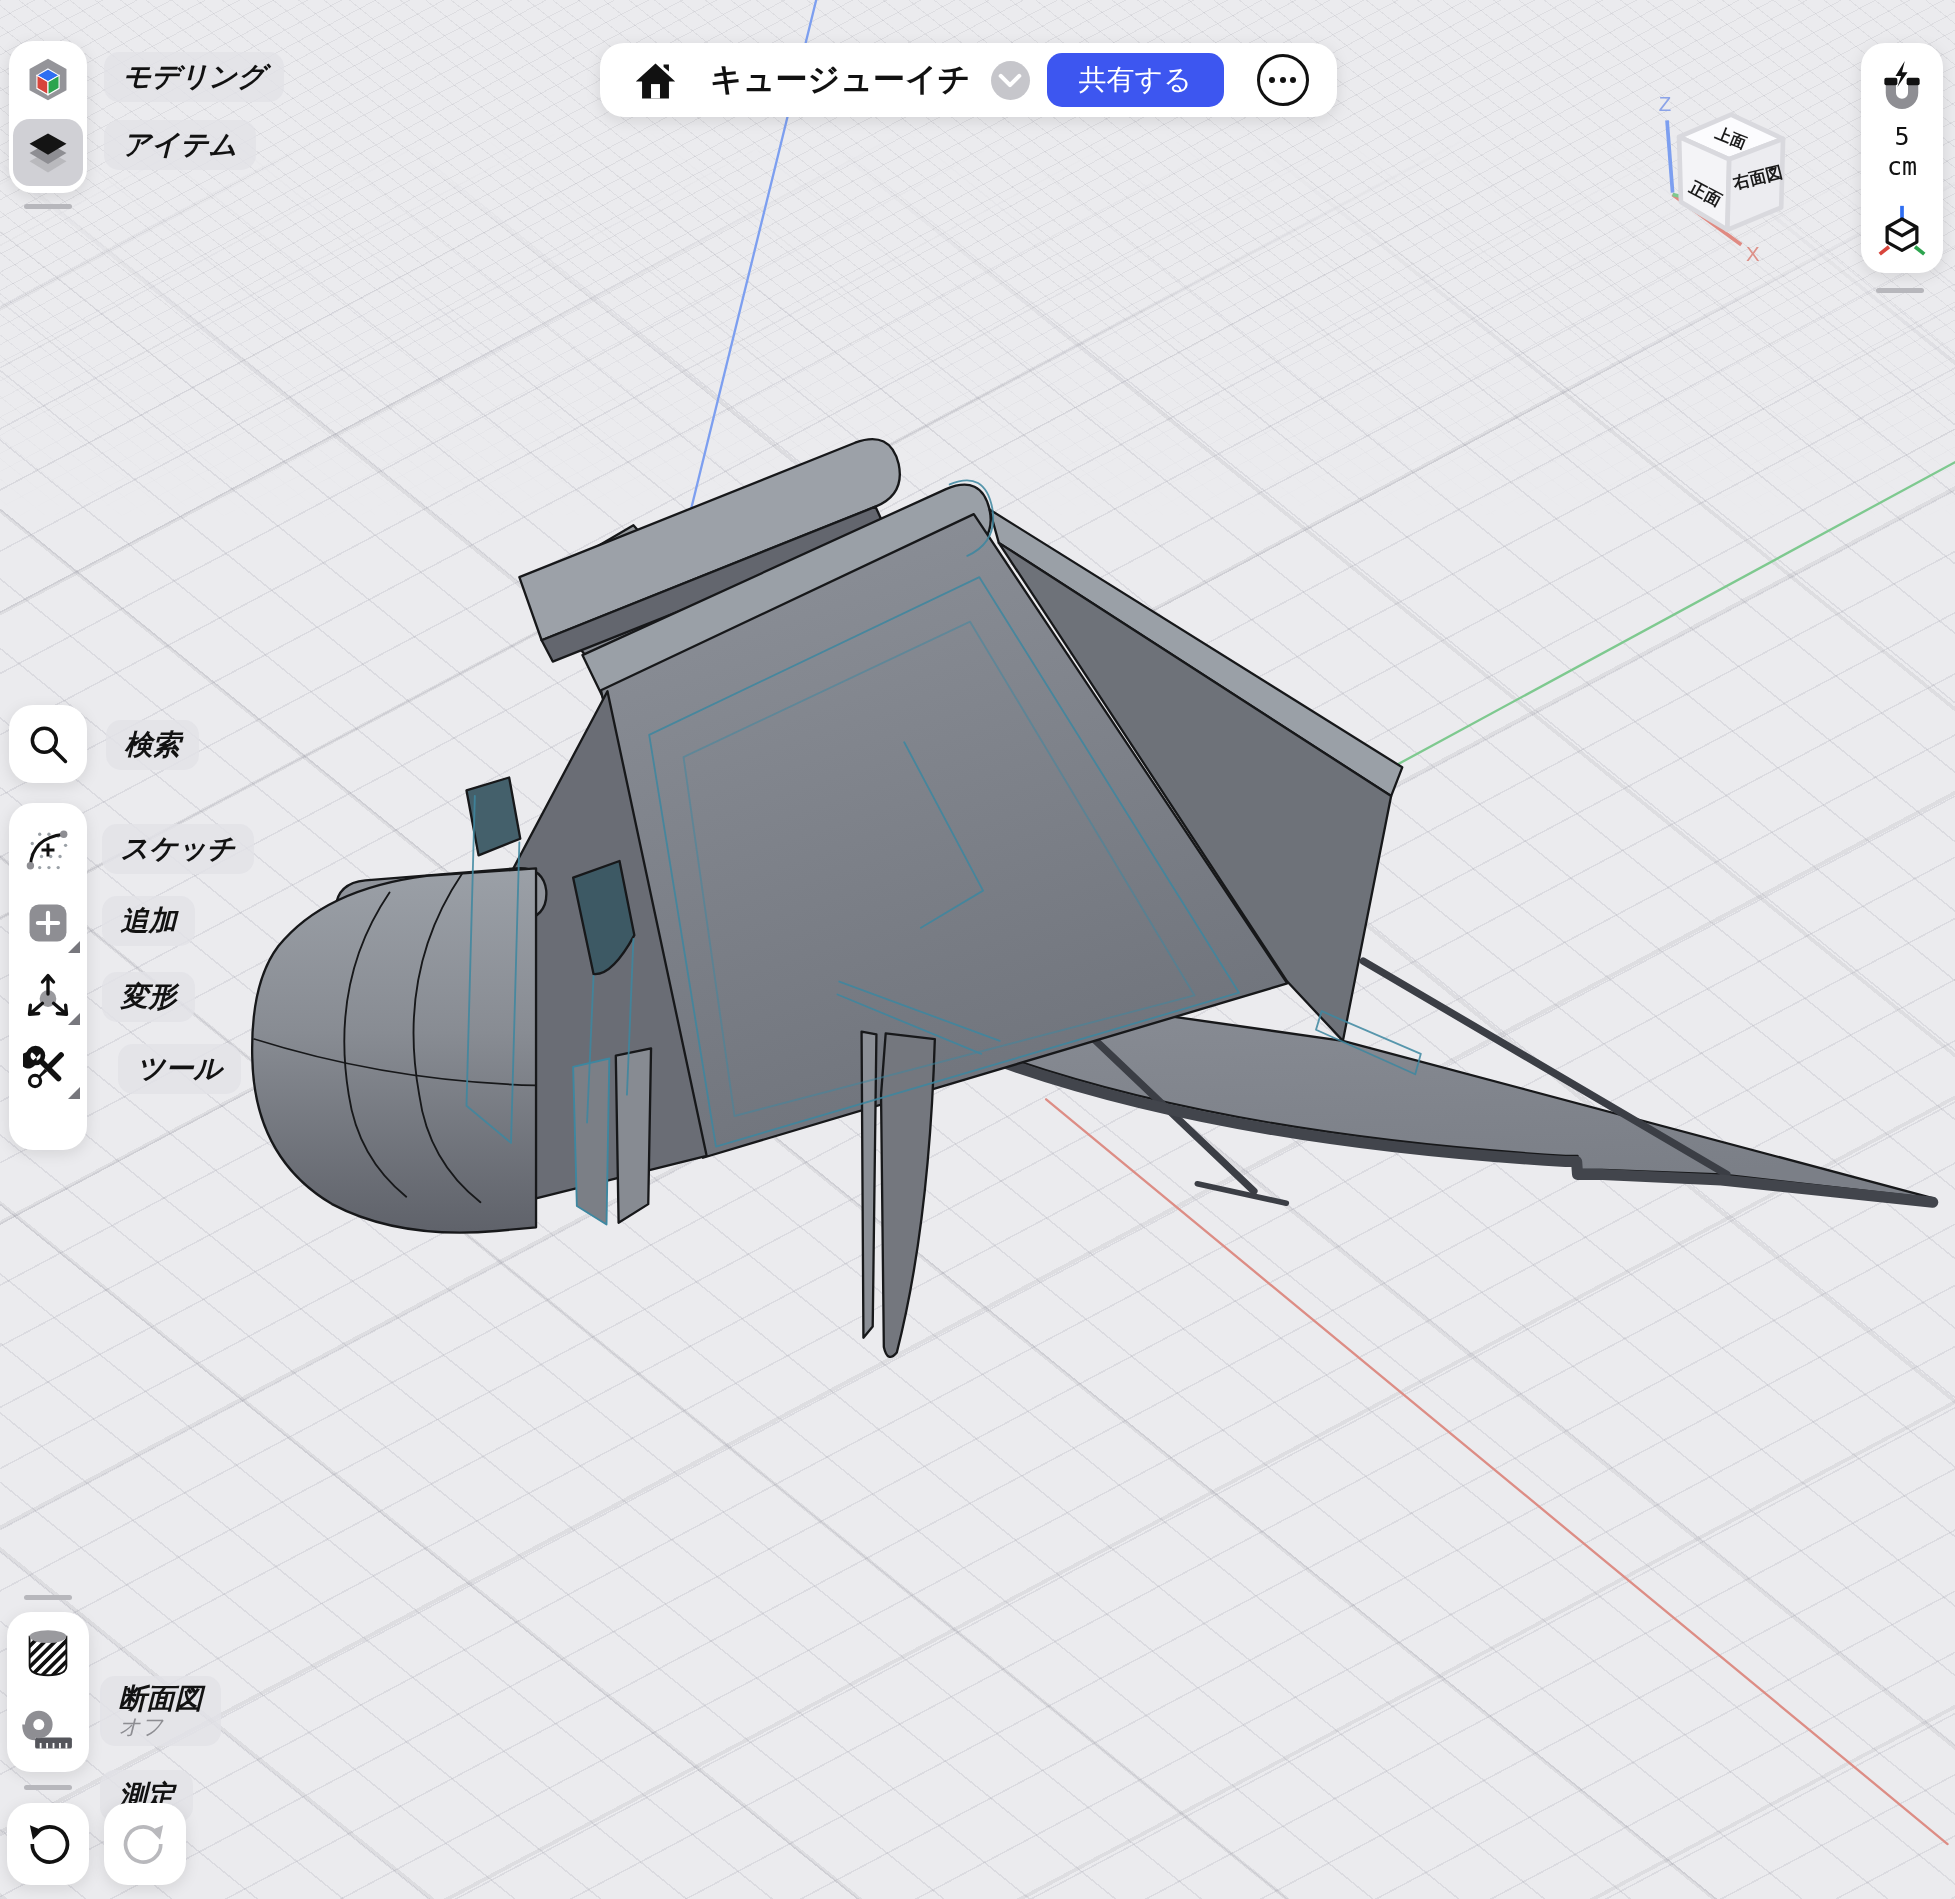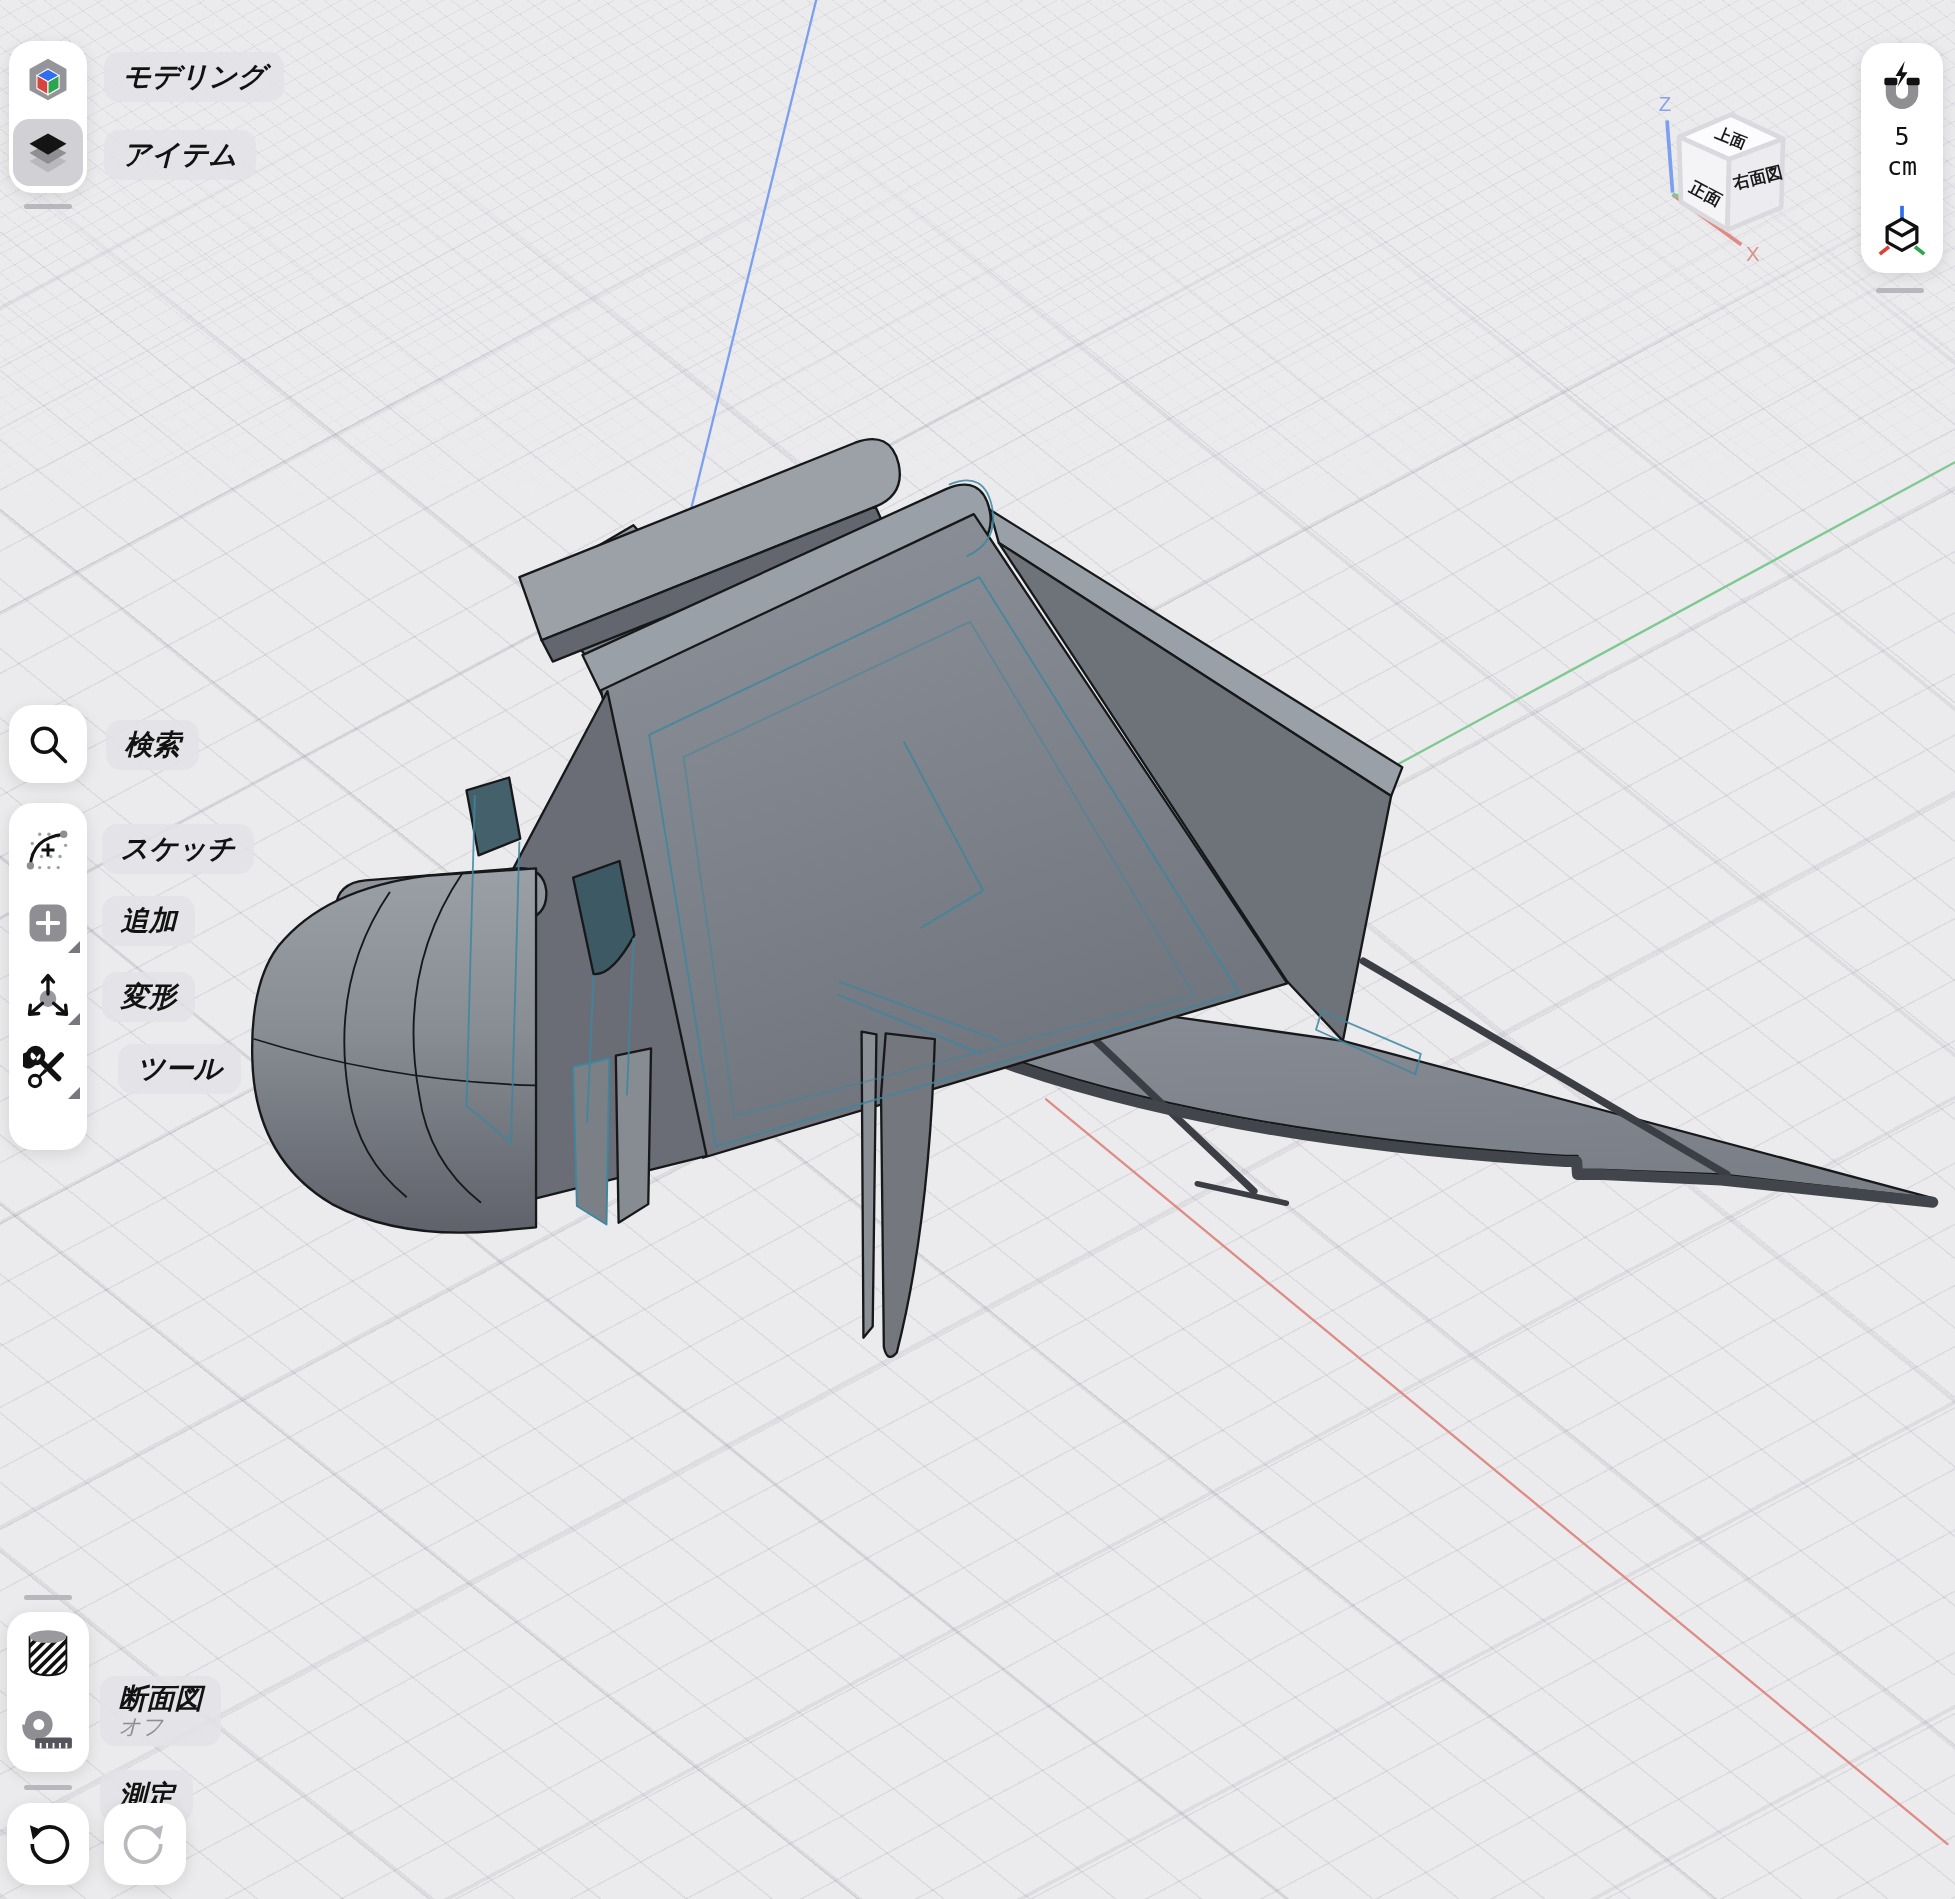--- a/index.html
+++ b/index.html
@@ -167,24 +167,45 @@
       <polygon points="26,24 46,35 26,47 6,35" fill="#b9b9bd"></polygon>
       <polygon points="26,15 46,26 26,38 6,26" fill="#8e8e93"></polygon>
       <polygon points="26,5 46,16 26,28 6,16" fill="#141414"></polygon>
     </svg>
   </div>
   <div class="handle" style="left:24px;top:204px;"></div>
 
   <div class="pill" style="left:104px;top:52px;height:50px;">
     <span class="lbl">モデリング</span>
   </div>
-  <div class="pill" style="left:104px;top:130px;height:50px;">
+  <div class="pill" style="left:104px;top:120px;height:50px;">
     <span class="lbl">アイテム</span>
   </div>
 
+  <div id="titlebar" class="panel">
+    <div class="iconbtn" style="position:relative;margin-left:33px;width:45px;height:45px;">
+      <svg width="43" height="41" viewBox="0 0 48 44">
+        <path d="M24,3 L2,23 L9,23 L9,42 L39,42 L39,23 L46,23 Z" fill="#111"></path>
+        <path d="M33,4 h6 v8 l-6,-5 Z" fill="#111"></path>
+        <rect x="19" y="26" width="10" height="16" fill="#fff"></rect>
+      </svg>
+    </div>
+    <div id="doc-title" style="position:relative;">キュージューイチ</div>
+    <div id="chevron-btn" style="position:relative;">
+      <svg width="24" height="15" viewBox="0 0 26 16">
+        <polyline points="3,3 13,13 23,3" fill="none" stroke="#fff" stroke-width="4.5" stroke-linecap="round" stroke-linejoin="round"></polyline>
+      </svg>
+    </div>
+    <div id="share-btn" style="background: rgb(61, 86, 240);">共有する</div>
+    <div id="more-btn">
+      <i></i>
+        <i></i>
+        <i></i>
+    </div>
+  </div>
 
   <div class="panel" style="left:1861px;top:43px;width:82px;height:230px;"></div>
   <div class="iconbtn" style="left:1872px;top:54px;width:59px;height:67px;">
     <svg width="52" height="58" viewBox="0 0 56 62">
       <polygon points="31,2 21,18 27,18 23,30 34,14 28,14" fill="#111"></polygon>
       <path d="M16,26 v10 a12,12 0 0 0 24,0 v-10" stroke="#8e8e93" stroke-width="11" fill="none"></path>
       <rect x="9" y="20" width="14" height="8" rx="2" fill="#111"></rect>
       <rect x="33" y="20" width="14" height="8" rx="2" fill="#111"></rect>
     </svg>
   </div>

